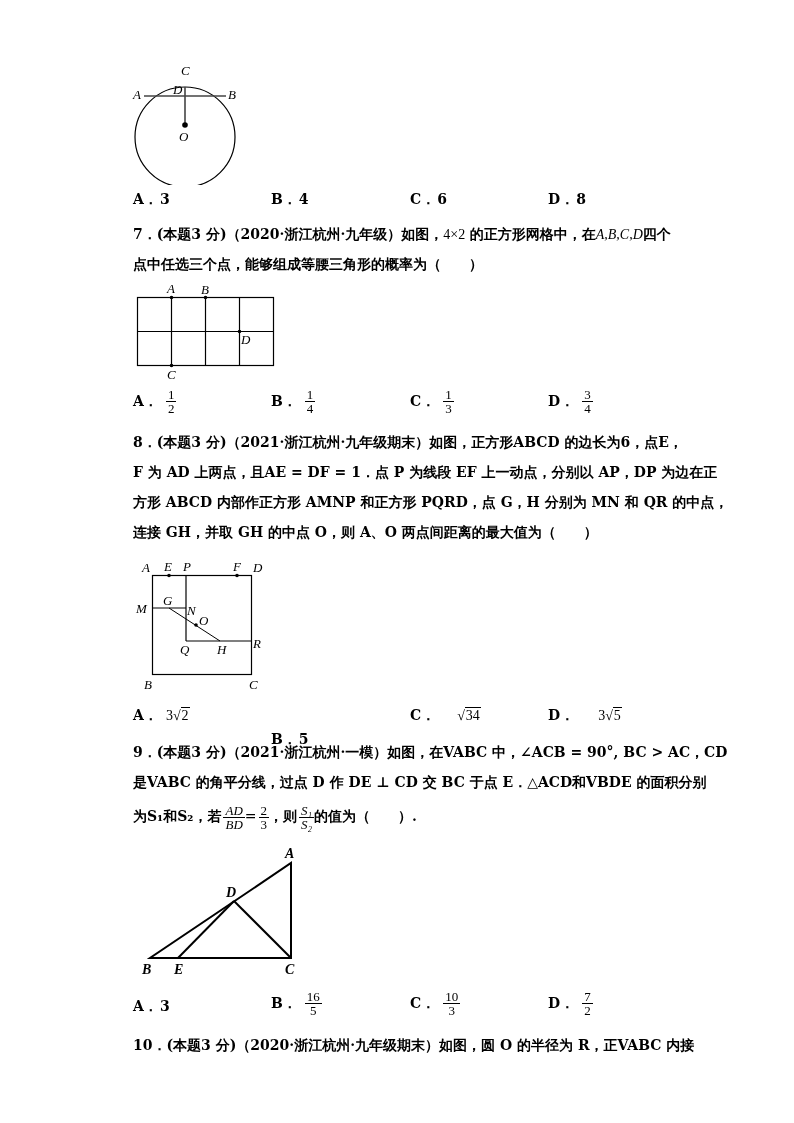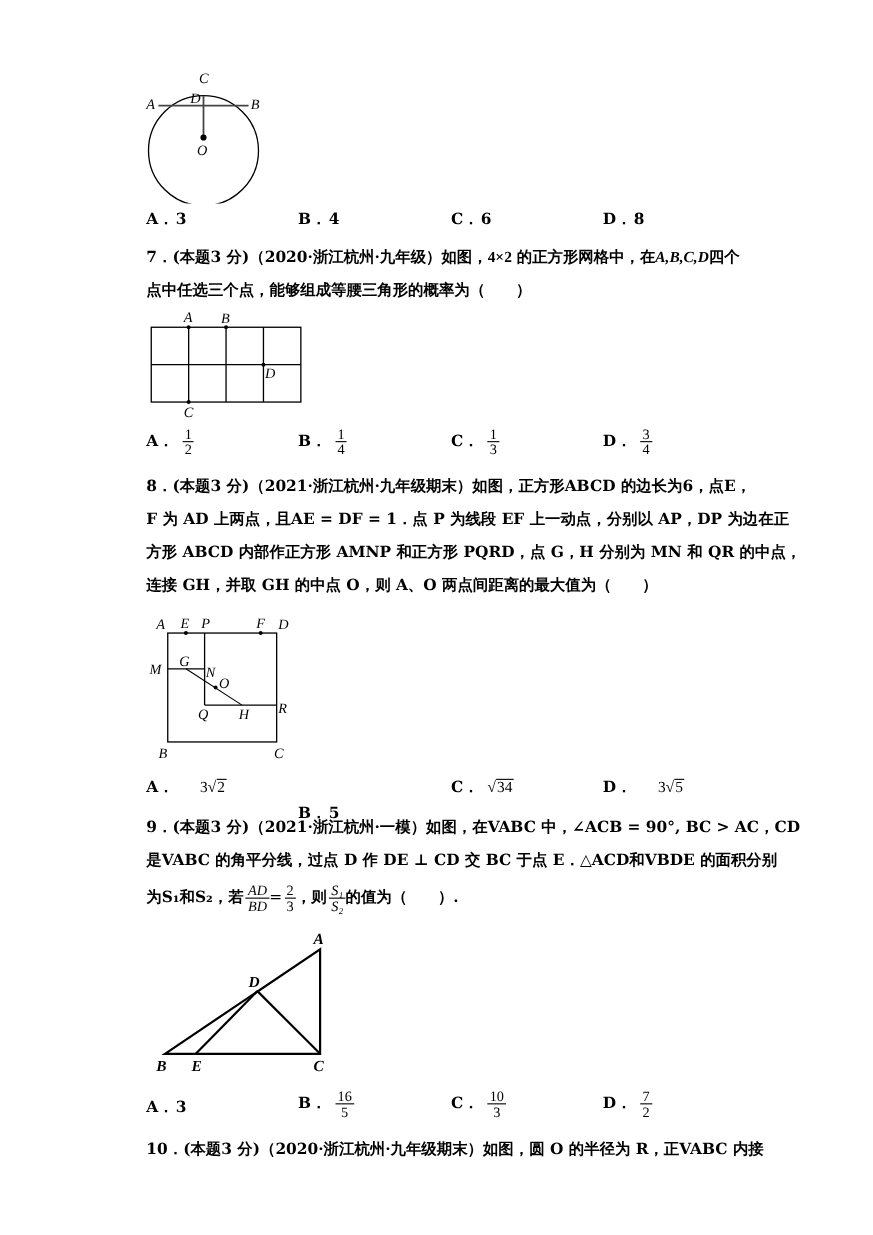--- a/index.html
+++ b/index.html
@@ -9,21 +9,21 @@
     color: #000000; font-size: 14px;
   }
   .abs { position: absolute; }
   .line { position: absolute; left: 133px; white-space: nowrap; font-size: 14px; line-height: 20px; }
   .b { font-weight: bold; }
   .opt { position: absolute; white-space: nowrap; font-size: 14px; font-weight: bold; }
   .opt .val { font-weight: normal; margin-left: 8px; }
   .frac { display: inline-block; vertical-align: middle; text-align: center; font-weight: normal; font-family: "Liberation Serif", serif; font-size: 13px; line-height: 13px; margin-left: 8px; }
   .frac .num { display: block; padding: 0 2px; border-bottom: 1px solid #000; }
   .frac .den { display: block; padding: 0 2px; }
-  .math { font-family: "Liberation Serif", serif; font-style: italic; font-weight: bold; }
+  .math { font-family: "Liberation Serif", serif; font-style: italic; font-weight: normal; }
   .sqrt { font-family: "Liberation Serif", serif; font-weight: normal; }
   .sqrt .rad { border-top: 1px solid #000; padding: 0 1px; }
   svg text { font-family: "Liberation Serif", serif; font-style: italic; }
 </style>
 </head>
 <body>
 
 <svg class="abs" style="left:120px; top:55px;" width="140" height="130" viewBox="0 0 140 130">
   <circle cx="65" cy="82" r="50" fill="none" stroke="#000" stroke-width="1.2"></circle>
   <line x1="24" y1="41" x2="106" y2="41" stroke="#444" stroke-width="1.6"></line>
@@ -92,23 +92,23 @@
   <text x="38" y="50" font-size="13">G</text>
   <text x="62" y="60" font-size="13">N</text>
   <text x="74" y="70" font-size="13">O</text>
   <text x="55" y="99" font-size="13">Q</text>
   <text x="92" y="99" font-size="13">H</text>
   <text x="128" y="93" font-size="13">R</text>
   <text x="19" y="134" font-size="13">B</text>
   <text x="124" y="134" font-size="13">C</text>
 </svg>
 
-<div class="opt" style="left:133px; top:707px;"><span>A．</span><span class="sqrt" style="margin-left:24px"><span>3</span>√<span class="rad">2</span></span></div>
+<div class="opt" style="left:133px; top:707px;"><span>A．</span><span class="sqrt" style="margin-left:8px"><span>3</span>√<span class="rad">2</span></span></div>
 <div class="opt" style="left:271px; top:707px;margin-top:24px;"><span>B．</span><span style="margin-left:2px">5</span></div>
-<div class="opt" style="left:410px; top:707px;"><span>C．</span><span class="sqrt" style="margin-left:8px">√<span class="rad">34</span></span></div>
+<div class="opt" style="left:410px; top:707px;"><span>C．</span><span class="sqrt" style="margin-left:22px">√<span class="rad">34</span></span></div>
 <div class="opt" style="left:548px; top:707px;"><span>D．</span><span class="sqrt" style="margin-left:24px"><span>3</span>√<span class="rad">5</span></span></div>
 
 <div class="line" style="top:742px;">
   <span class="b">9．</span><span class="b">(本题3 分)（2021·浙江杭州·一模）</span><span class="b">如图，在VABC 中，∠ACB = 90°, BC &gt; AC，CD</span>
 </div>
 <div class="line b" style="top:772px;">是VABC 的角平分线，过点 D 作 DE ⊥ CD 交 BC 于点 E．△ACD和VBDE 的面积分别</div>
 <div class="line b" style="top:800px; line-height:32px;">
   <span>为S₁和S₂，若</span><span class="frac" style="font-style:italic;margin-left:2px"><span class="num">AD</span><span class="den">BD</span></span><span style="font-weight:normal">=</span><span class="frac" style="margin-left:2px"><span class="num">2</span><span class="den">3</span></span><span>，则</span><span class="frac" style="font-style:italic;margin-left:2px"><span class="num">S₁</span><span class="den">S₂</span></span><span>的值为（　　）.</span>
 </div>
 

